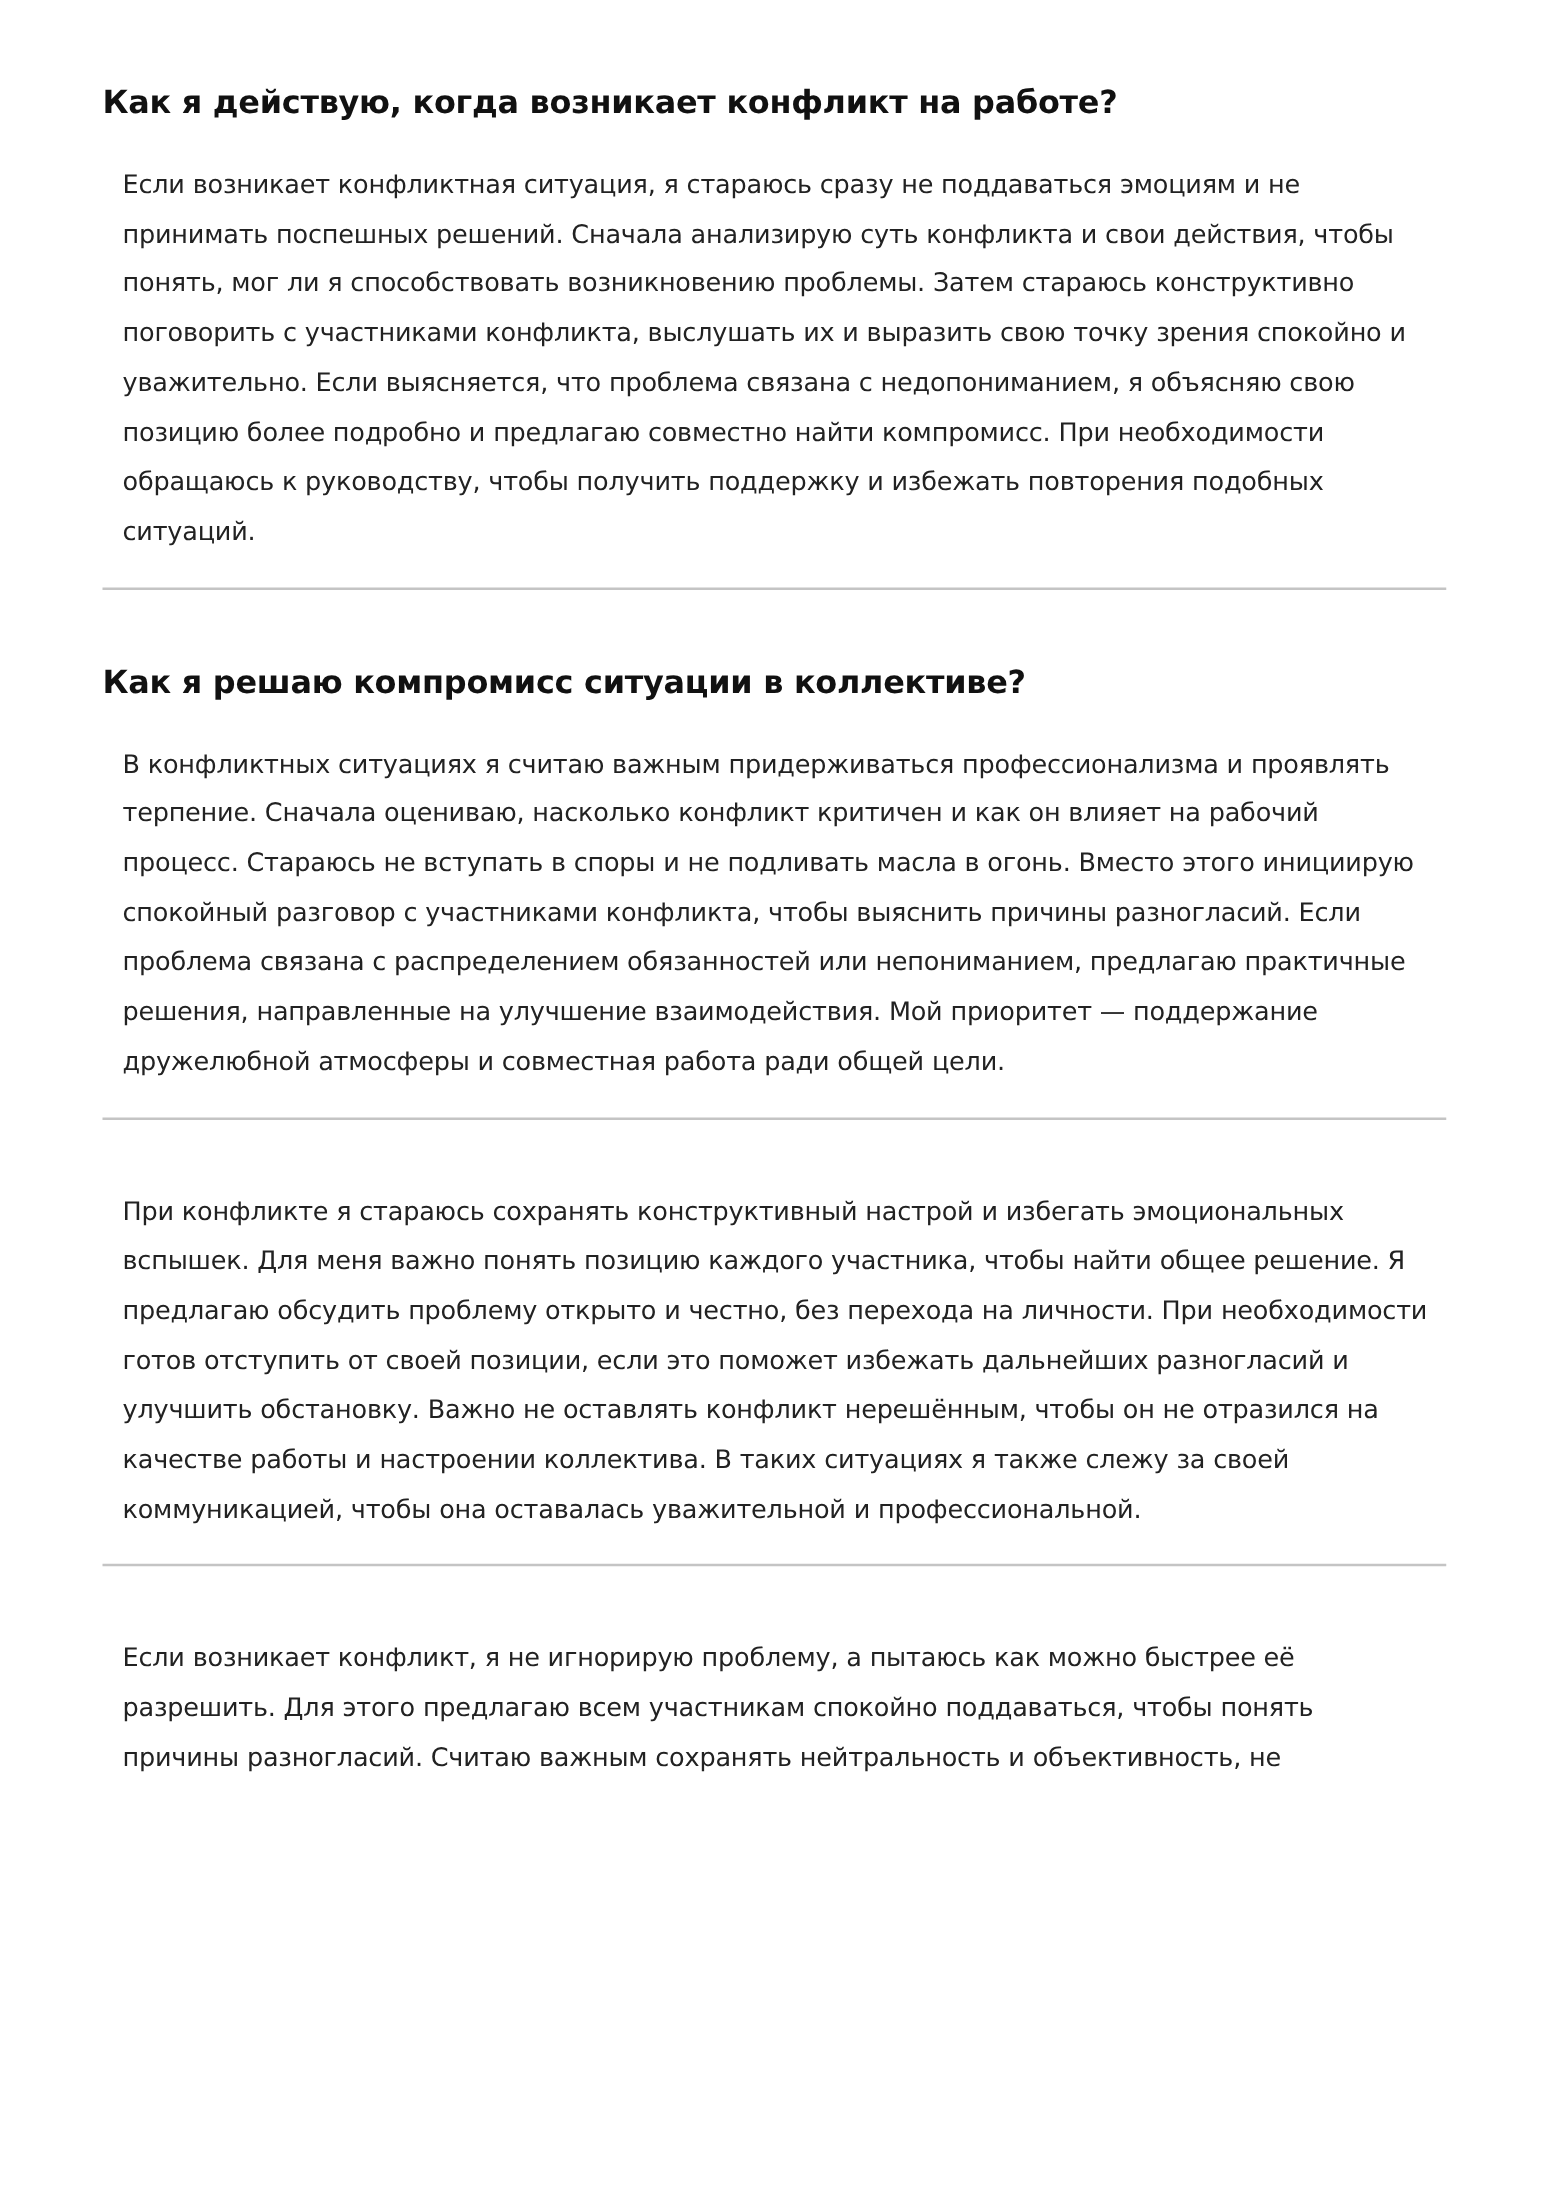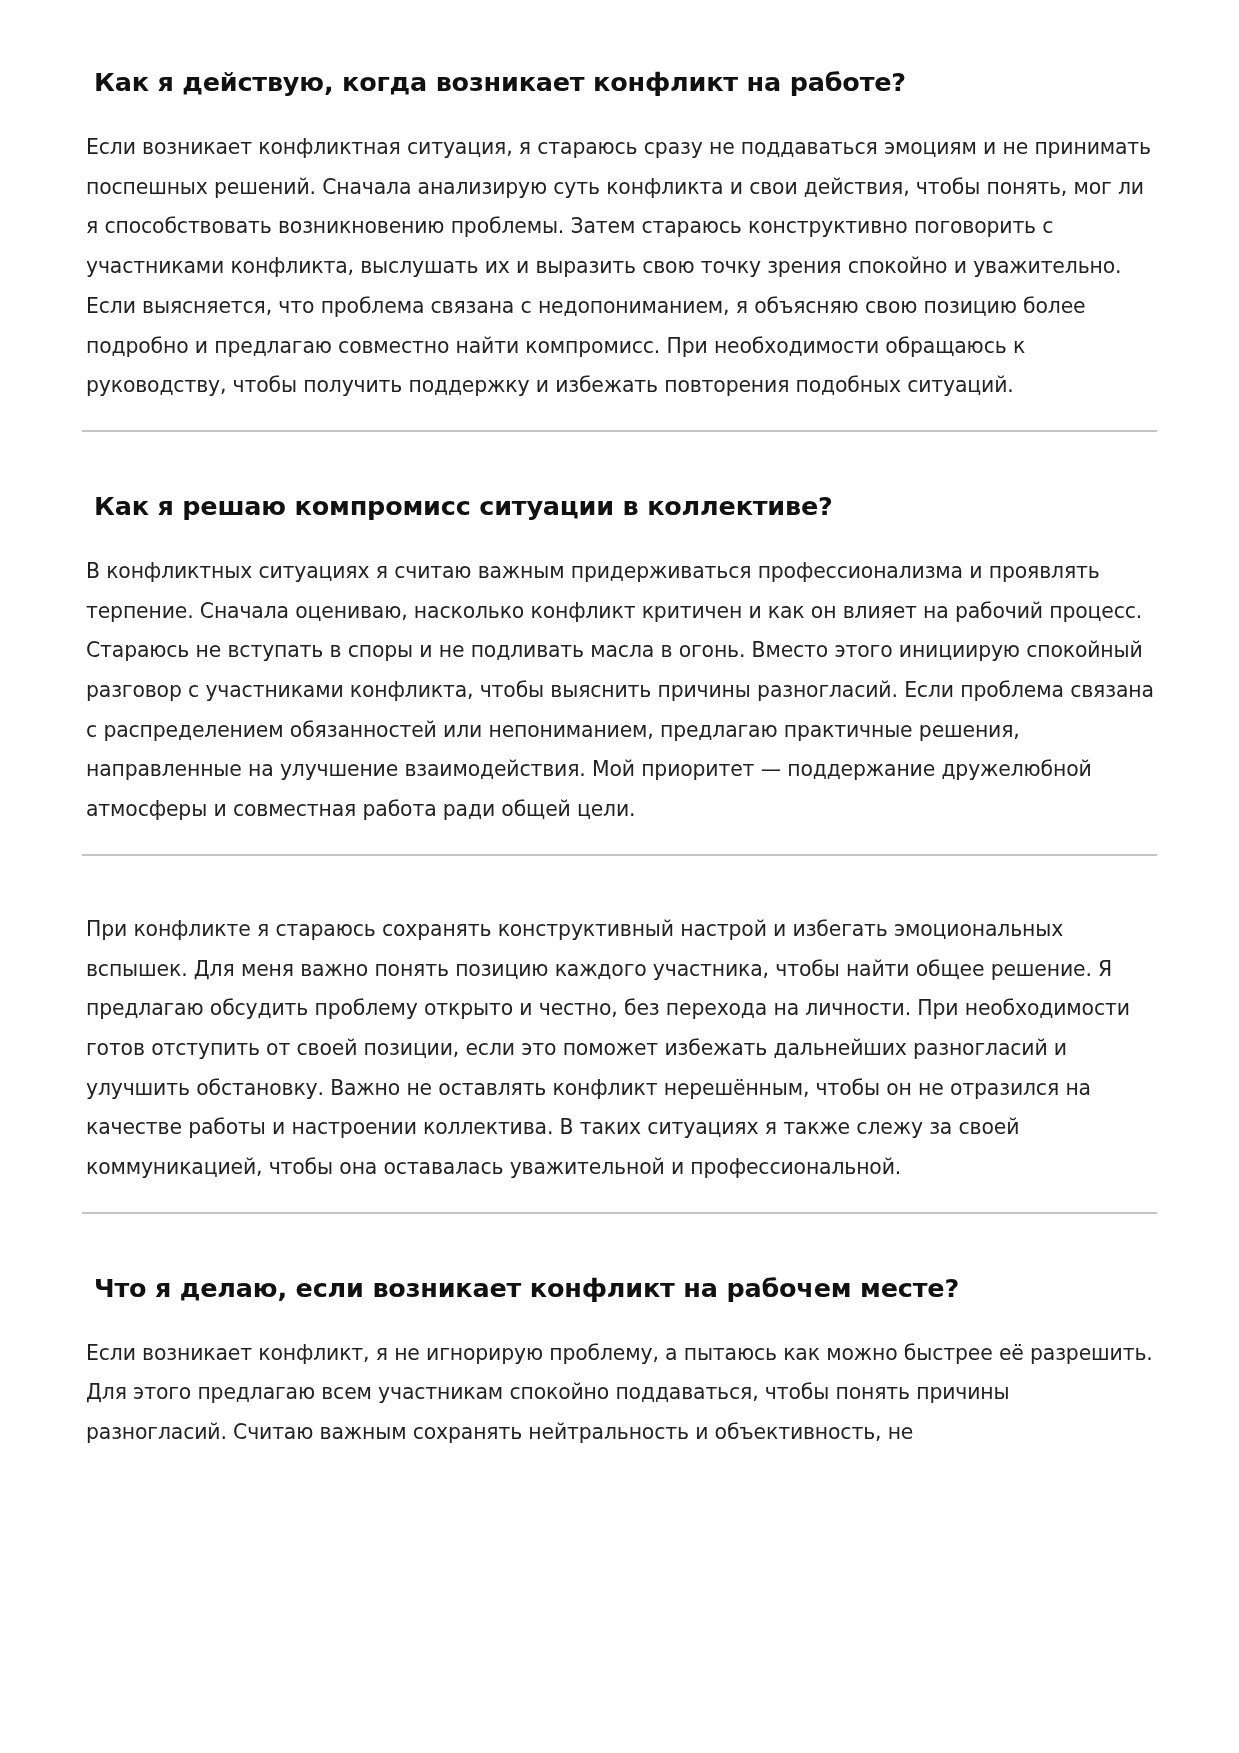--- a/index.html
+++ b/index.html
@@ -22,29 +22,29 @@
       width: 1078px;
     }
     .section {
       margin: 0;
     }
     .section h2 {
       font-family: "DejaVu Sans", sans-serif;
       font-weight: bold;
       font-size: 25.5px;
       line-height: 40px;
-      margin: 0 0 26px 12px;
+      margin: 0 0 26px 0;
       color: #111111;
       letter-spacing: -0.2px;
     }
     .section p {
       font-family: "DejaVu Sans", sans-serif;
       font-size: 20.4px;
       line-height: 39.7px;
-      margin: 4px;
+      margin: 16px;
       color: #222222;
       letter-spacing: -0.15px;
     }
     .divider {
       height: 0;
       border: none;
       border-top: 2px solid #c4c4c4;
       margin: 24px 0 54px 0;
       width: 1075px;
     }
@@ -65,17 +65,16 @@
     <p>В конфликтных ситуациях я считаю важным придерживаться профессионализма и проявлять терпение. Сначала оцениваю, насколько конфликт критичен и как он влияет на рабочий процесс. Стараюсь не вступать в споры и не подливать масла в огонь. Вместо этого инициирую спокойный разговор с участниками конфликта, чтобы выяснить причины разногласий. Если проблема связана с распределением обязанностей или непониманием, предлагаю практичные решения, направленные на улучшение взаимодействия. Мой приоритет — поддержание дружелюбной атмосферы и совместная работа ради общей цели.</p>
   </div>
   <hr class="divider">
 
   <div class="section">
     <p>При конфликте я стараюсь сохранять конструктивный настрой и избегать эмоциональных вспышек. Для меня важно понять позицию каждого участника, чтобы найти общее решение. Я предлагаю обсудить проблему открыто и честно, без перехода на личности. При необходимости готов отступить от своей позиции, если это поможет избежать дальнейших разногласий и улучшить обстановку. Важно не оставлять конфликт нерешённым, чтобы он не отразился на качестве работы и настроении коллектива. В таких ситуациях я также слежу за своей коммуникацией, чтобы она оставалась уважительной и профессиональной.</p>
   </div>
   <hr class="divider">
 
   <div class="section">
-    <h2>Что я делаю, если возникает конфликт на рабочем месте?</h2>
     <p>Если возникает конфликт, я не игнорирую проблему, а пытаюсь как можно быстрее её разрешить. Для этого предлагаю всем участникам спокойно поддаваться, чтобы понять причины разногласий. Считаю важным сохранять нейтральность и объективность, не</p>
   </div>
 
 </div>
 
 </body></html>

